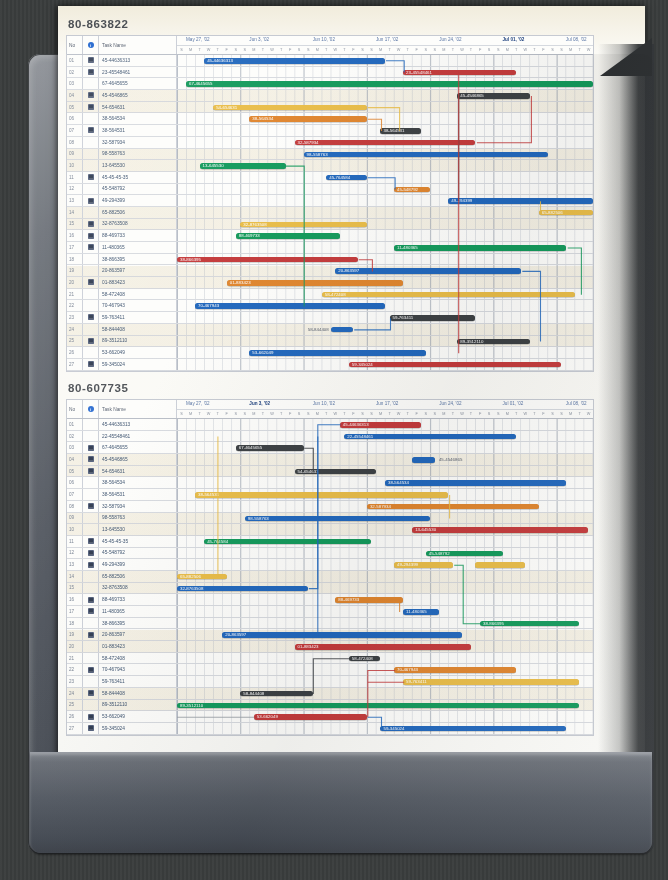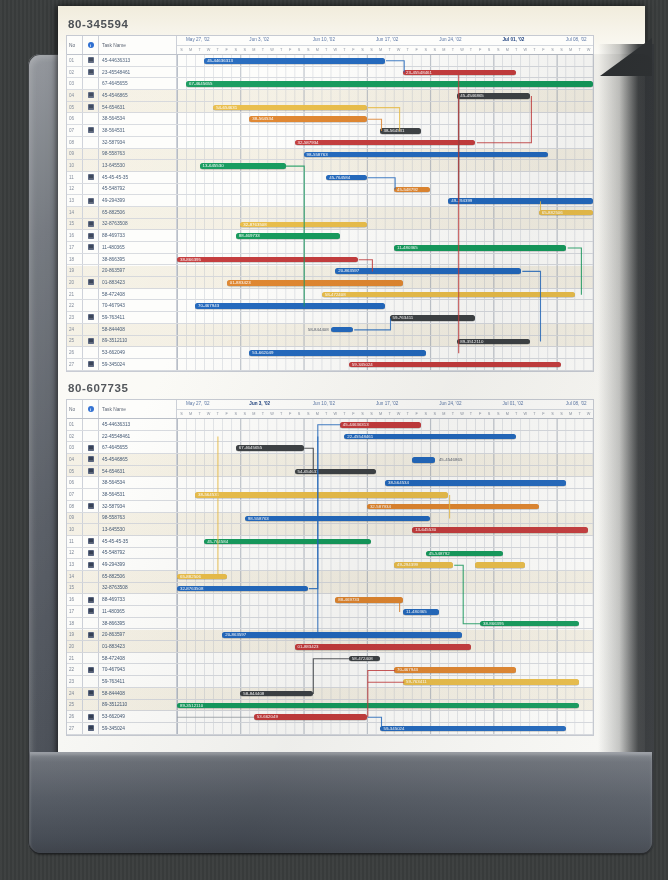--- a/index.html
+++ b/index.html
@@ -64,21 +64,21 @@
 </style>
 </head>
 <body>
 
 <div class="scene">
   <div class="pocket"></div>
 
   <div class="paper">
 
     <section class="gantt" id="g0">
-      <h2 class="g-title">80-345594</h2>
+      <h2 class="g-title">80-863822</h2>
       <div class="g-table">
         <div class="g-head">
           <div class="c-no hcell">No</div>
           <div class="c-ic hcell">
               <span class="info-dot">i</span>
             </div>
           <div class="c-nm hcell">Task Name</div>
           <div class="c-tlh">
             <div class="week-row">
                 <span class="wk" style="left: 2.17391%;">May 27, '02</span>

